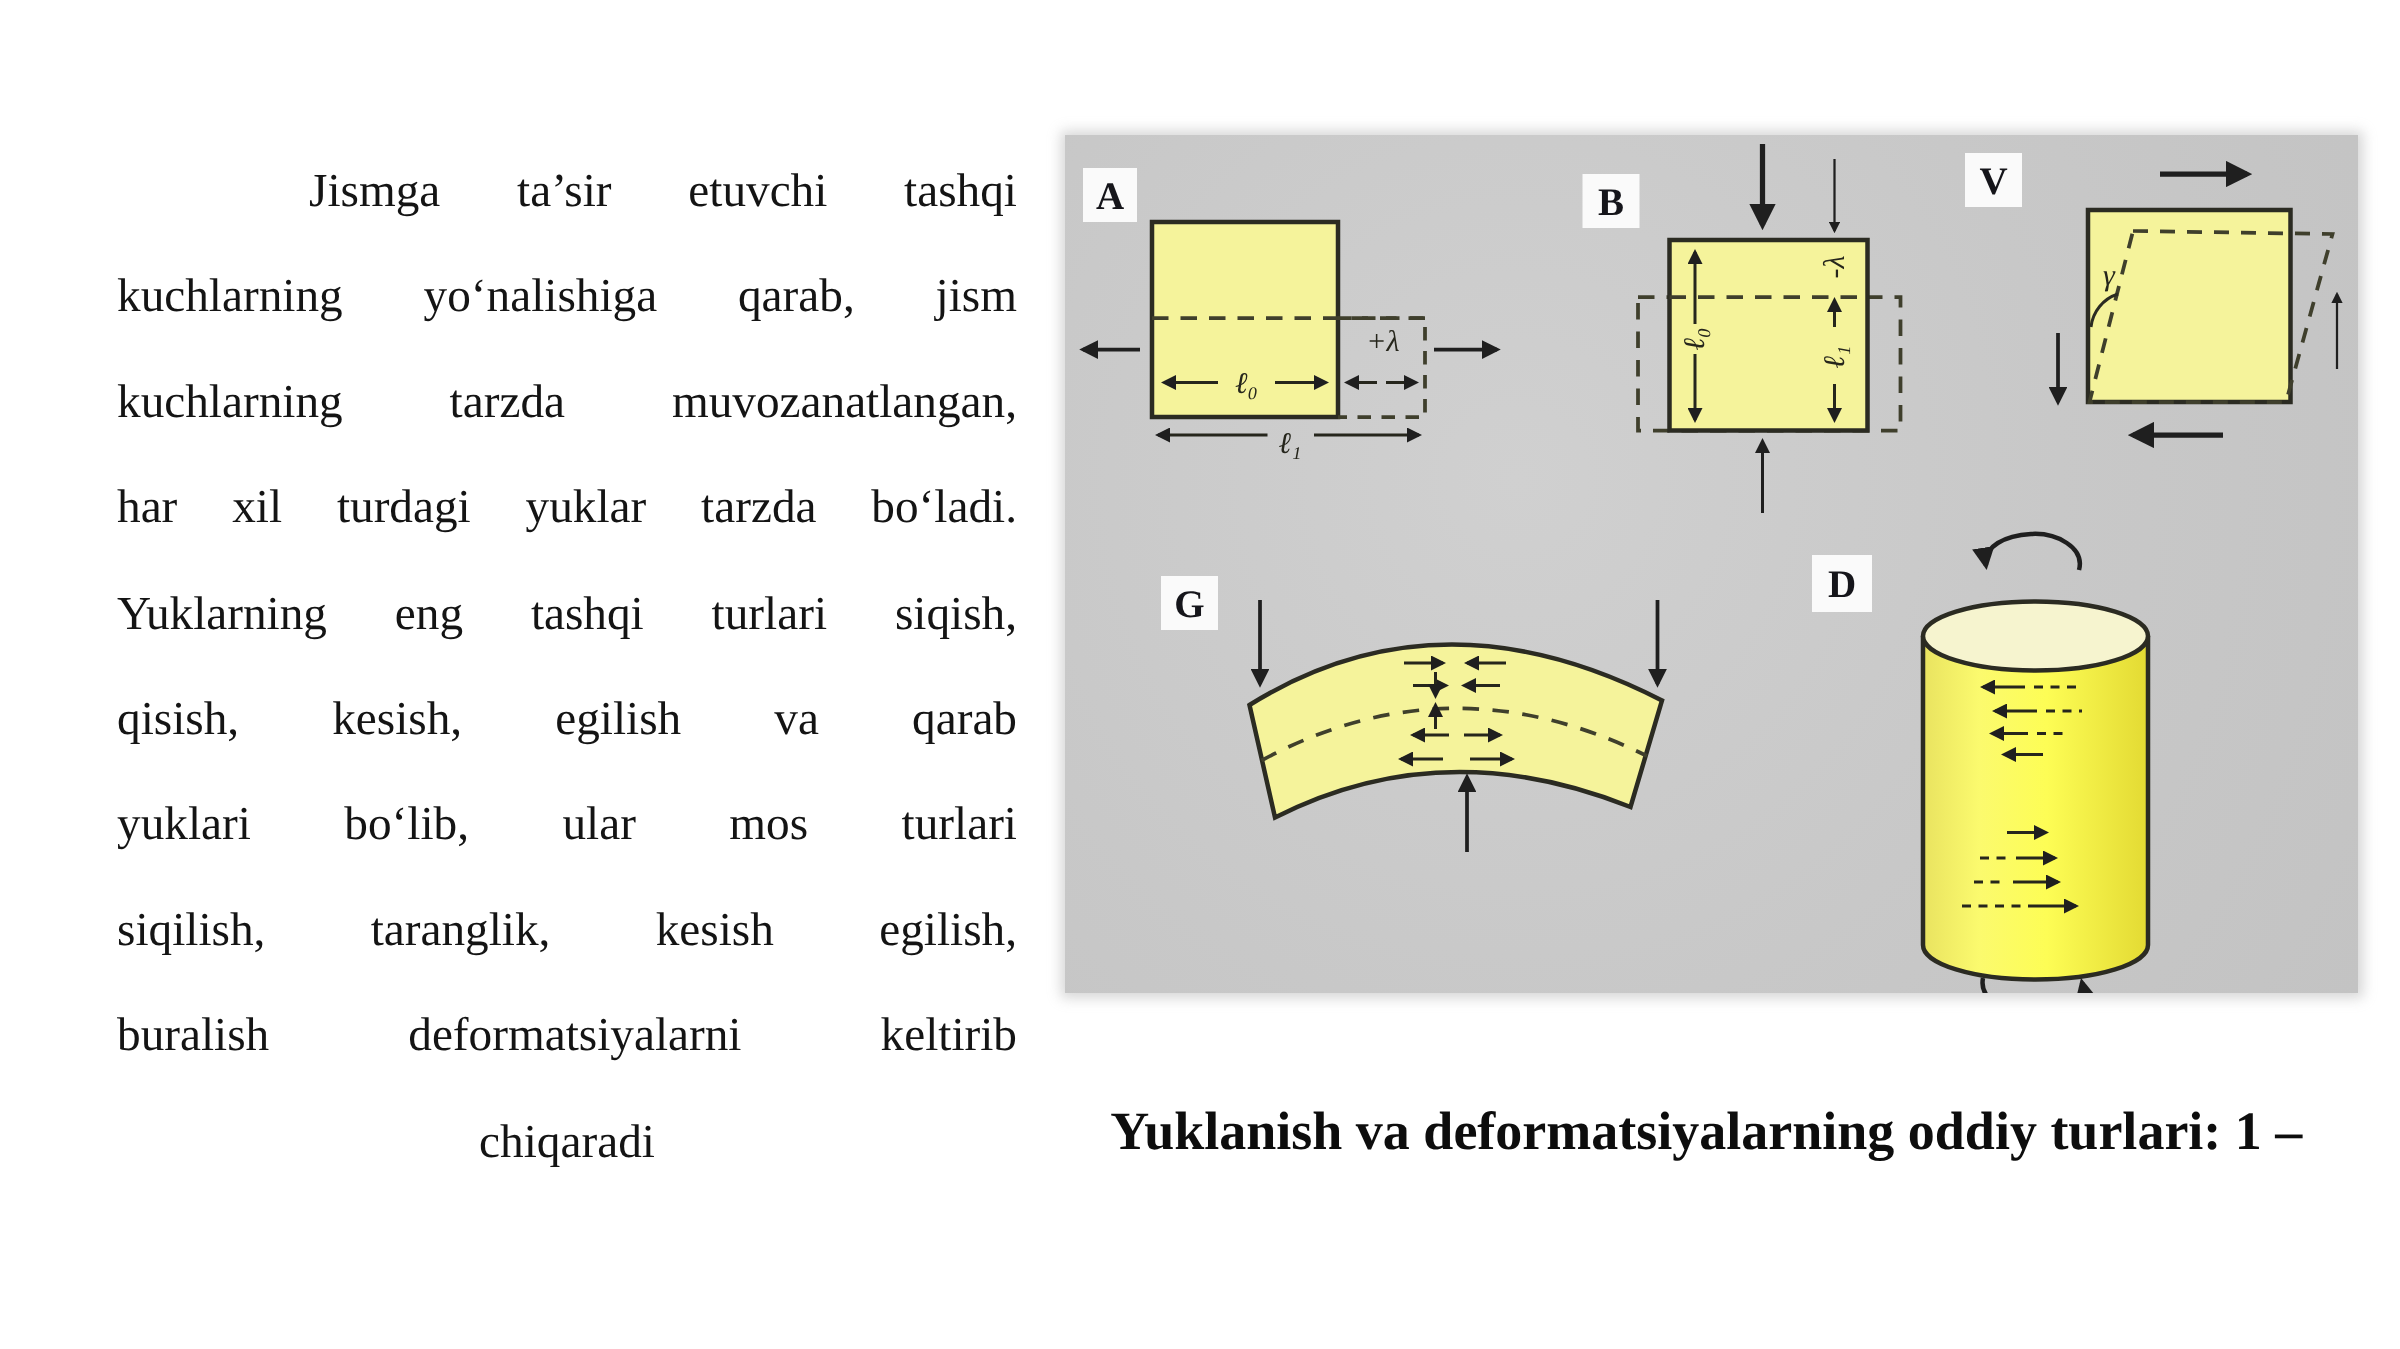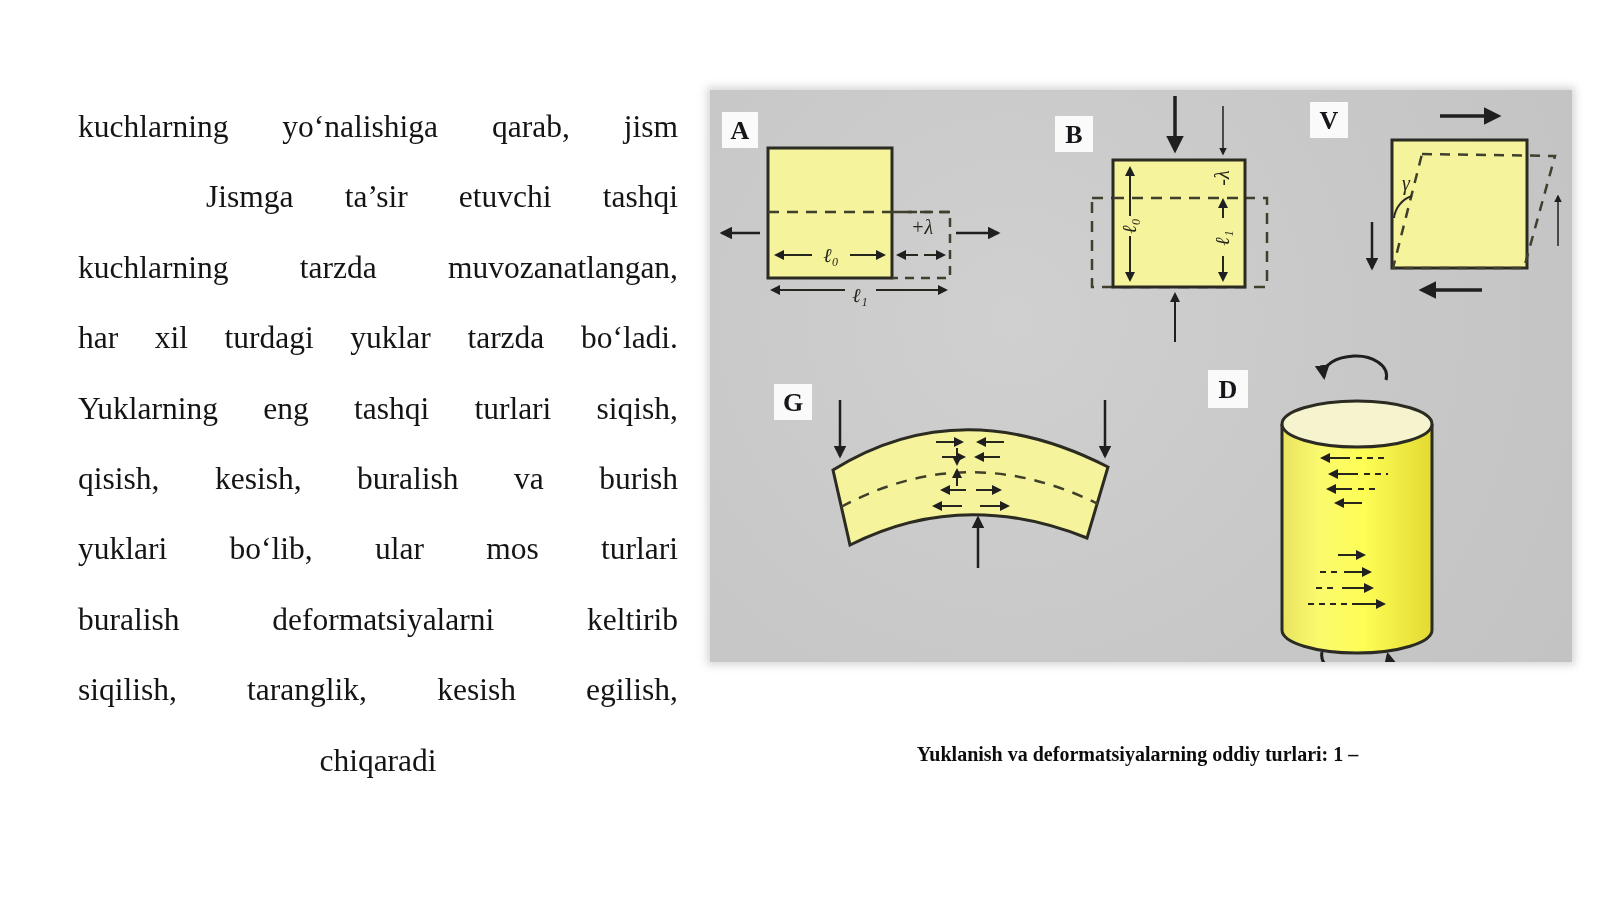--- a/index.html
+++ b/index.html
@@ -32,39 +32,39 @@
     font-family:"Liberation Serif", serif;
     font-weight:bold; font-size:26px; fill:#15151a;
   }
   .dim-label{
     font-family:"Liberation Serif", serif;
     font-style:italic; font-size:20px; fill:#26261c;
   }
   
   .caption{
     position:absolute; left:730px; top:728px; width:815px;
-    text-align:center; font-weight:bold; font-size:20px;
+    text-align:center; font-weight:bold; font-size:36px;
     line-height:53px; color:#0d0d0d;
   }
 </style>
 </head>
 <body>
 
 <div class="page">
 
   <div class="text-col">
+    <div class="jline indent">Jismga ta’sir etuvchi tashqi</div>
     <div class="jline">kuchlarning yo‘nalishiga qarab, jism</div>
-    <div class="jline indent">Jismga ta’sir etuvchi tashqi</div>
     <div class="jline">kuchlarning tarzda muvozanatlangan,</div>
     <div class="jline">har xil turdagi yuklar tarzda bo‘ladi.</div>
     <div class="jline">Yuklarning eng tashqi turlari siqish,</div>
-    <div class="jline">qisish, kesish, buralish va burish</div>
+    <div class="jline">qisish, kesish, egilish va qarab</div>
     <div class="jline">yuklari bo‘lib, ular mos turlari</div>
+    <div class="jline">siqilish, taranglik, kesish egilish,</div>
     <div class="jline">buralish deformatsiyalarni keltirib</div>
-    <div class="jline">siqilish, taranglik, kesish egilish,</div>
     <div class="jline noj">chiqaradi</div>
   </div>
 
   <div class="figure">
     <svg width="862" height="572" viewBox="0 0 862 572">
       <defs>
         <marker id="ah" viewBox="0 0 10 10" refX="8" refY="5" markerWidth="5" markerHeight="5" orient="auto">
           <path d="M0,0 L10,5 L0,10 z" fill="#1f1f1f"></path>
         </marker>
         <linearGradient id="cylGrad" x1="0" y1="0" x2="1" y2="0">

